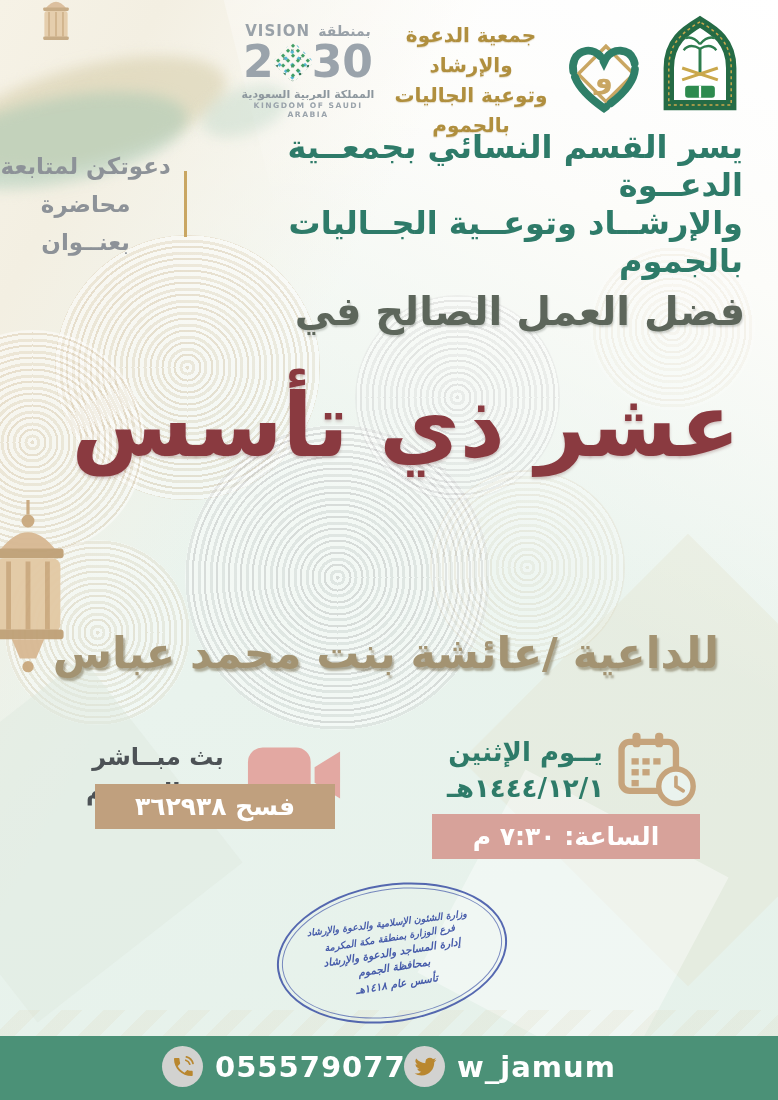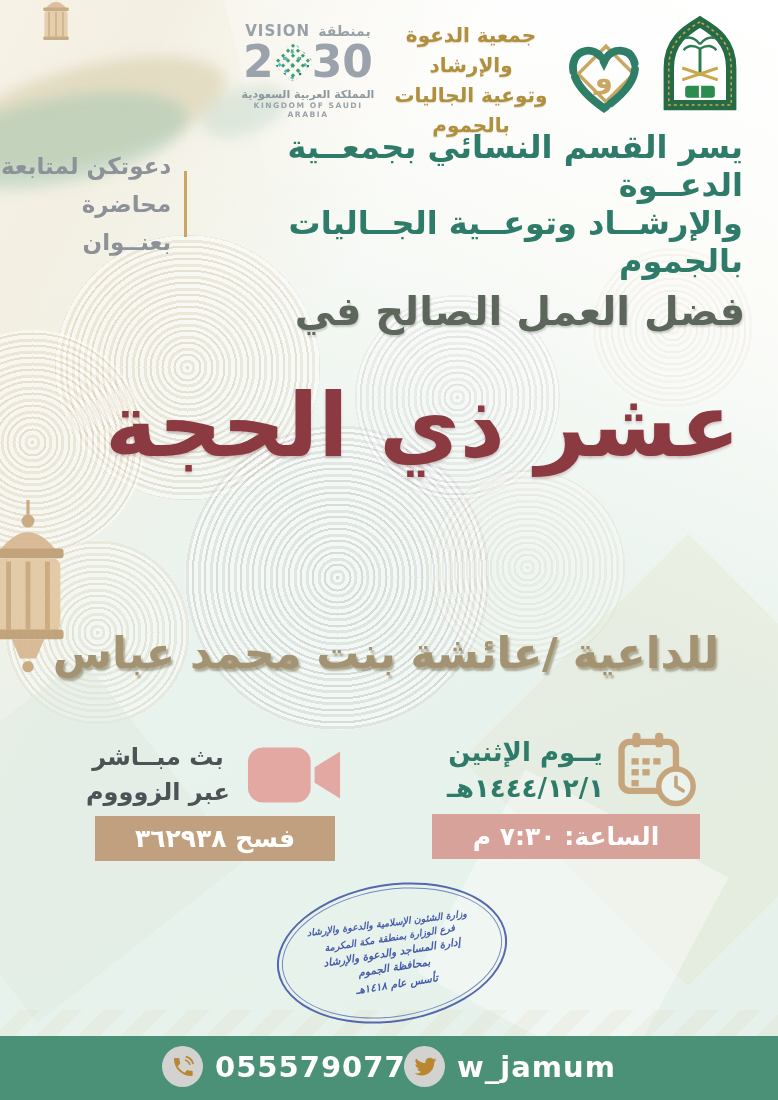--- a/index.html
+++ b/index.html
@@ -45,32 +45,32 @@
   .vision .row2{display:flex;justify-content:center;align-items:center;gap:2px;color:#9aa3ab;font-weight:800;font-size:44px;line-height:44px;}
   .v-emblem{display:inline-block;width:30px;height:30px;margin:0 2px;transform:rotate(45deg);border-radius:5px;
     background-image:radial-gradient(#3f9d63 1.4px,transparent 1.6px),radial-gradient(#58b7d4 1.4px,transparent 1.6px),radial-gradient(#2c6f4e 1.2px,transparent 1.4px);
     background-size:7px 7px,9px 9px,11px 11px;background-position:0 0,3px 4px,1px 2px;}
   .vision .row3{margin-top:4px;color:#8d979e;font-size:11px;font-weight:700;direction:rtl;}
   .vision .row4{color:#9aa3ab;font-size:7.6px;font-weight:700;letter-spacing:1.5px;}
   
   .invite{position:absolute;right:35px;top:128px;display:flex;direction:rtl;align-items:center;gap:13px;}
   .invite .org{color:#2e7b69;font-weight:700;font-size:32px;line-height:38px;text-align:right;}
   .invite .bar{width:3px;height:66px;background:#c9a662;}
-  .invite .call{color:#8d9298;font-weight:700;font-size:23px;line-height:38px;text-align:right;}
+  .invite .call{color:#8d9298;font-weight:700;font-size:23px;line-height:38px;text-align:center;}
   
   .title-intro{position:absolute;left:260px;top:288px;width:520px;direction:rtl;text-align:center;color:#5d665b;font-weight:700;font-size:40px;text-shadow:1px 2px 2px rgba(40,50,40,.22);}
   .title-main{position:absolute;left:240px;top:342px;width:500px;direction:rtl;text-align:center;color:#8a3a40;font-weight:700;font-size:88px;line-height:168px;white-space:nowrap;text-shadow:0 2px 3px rgba(100,40,45,.25);}
   
   .speaker{position:absolute;left:119px;top:628px;width:600px;direction:rtl;text-align:center;color:#a39372;font-weight:700;font-size:43px;text-shadow:2px 3px 2px rgba(105,92,58,.45);white-space:nowrap;}
   
   .sched{position:absolute;right:80px;top:731px;display:flex;direction:rtl;align-items:center;gap:10px;}
   .sched .txt{text-align:center;color:#2e7b69;font-weight:700;font-size:26px;line-height:36px;direction:rtl;}
   .banner{position:absolute;height:45px;line-height:45px;text-align:center;color:#ffffff;font-weight:700;font-size:25px;direction:rtl;}
   .time-banner{right:78px;top:814px;width:268px;background:#d7a29a;}
-  .permit-banner{left:95px;top:816px;width:240px;background:#c0a07e;}
+  .permit-banner{left:95px;top:784px;width:240px;background:#c0a07e;}
   
   .bcast{position:absolute;left:86px;top:740px;display:flex;direction:rtl;align-items:center;gap:16px;}
   .bcast .txt{text-align:center;color:#4d5256;font-weight:700;font-size:24px;line-height:35px;direction:rtl;}
   
   .stamp{position:absolute;left:276px;top:884px;width:232px;height:138px;transform:rotate(-9deg);
     border:2.5px solid rgba(57,79,164,.85);border-radius:50%;box-sizing:border-box;
     display:flex;flex-direction:column;justify-content:center;align-items:center;direction:rtl;}
   .stamp::before{content:"";position:absolute;inset:3px;border:1.2px solid rgba(57,79,164,.65);border-radius:50%;}
   .stamp div{color:#3a50a5;font-style:italic;font-weight:600;opacity:.92;line-height:15px;white-space:nowrap;}
   .stamp .s1,.stamp .s2{font-size:9.5px;}
@@ -171,21 +171,21 @@
       <div>والإرشــاد وتوعــية الجــاليات بالجموم</div>
     </div>
     <div class="bar"></div>
     <div class="call">
       <div>دعوتكن لمتابعة</div>
       <div>محاضرة بعنــوان</div>
     </div>
   </div>
 
   <div class="title-intro">فضل العمل الصالح في</div>
-  <div class="title-main">عشر ذي الحجة</div>
+  <div class="title-main">عشر ذي تأسس</div>
 
   <div class="speaker">للداعية /عائشة بنت محمد عباس</div>
 
   <div class="sched">
     <svg width="84" height="78" viewBox="0 0 92 86">
       <rect x="20" y="2" width="9" height="16" rx="4" fill="#c6a47c"></rect>
       <rect x="45" y="2" width="9" height="16" rx="4" fill="#c6a47c"></rect>
       <rect x="8" y="12" width="60" height="54" rx="9" fill="none" stroke="#c6a47c" stroke-width="7"></rect>
       <rect x="19" y="30" width="8" height="7" fill="#c6a47c"></rect>
         <rect x="31" y="30" width="8" height="7" fill="#c6a47c"></rect>

